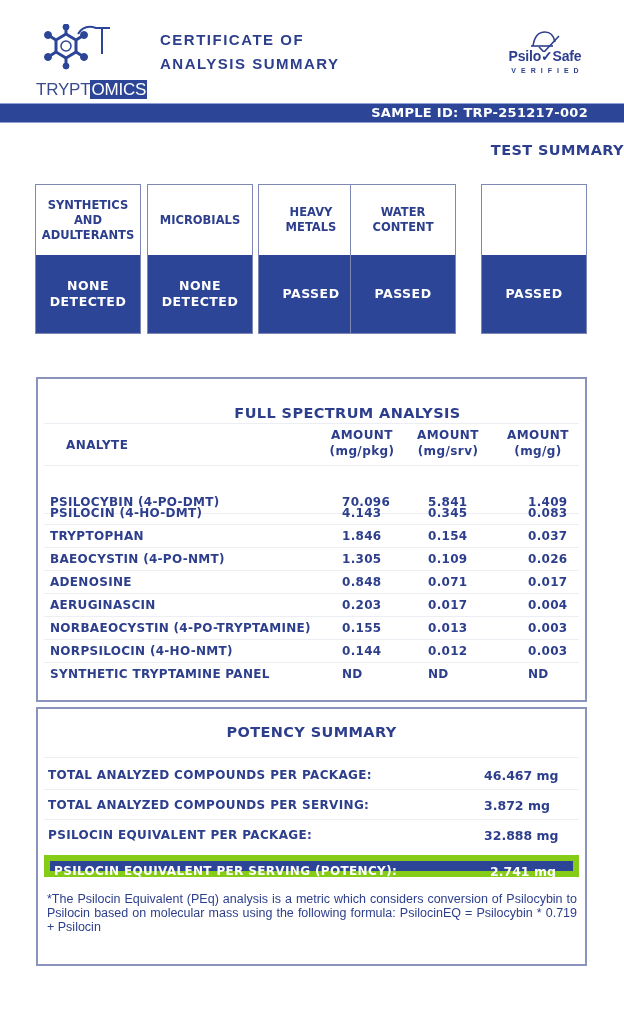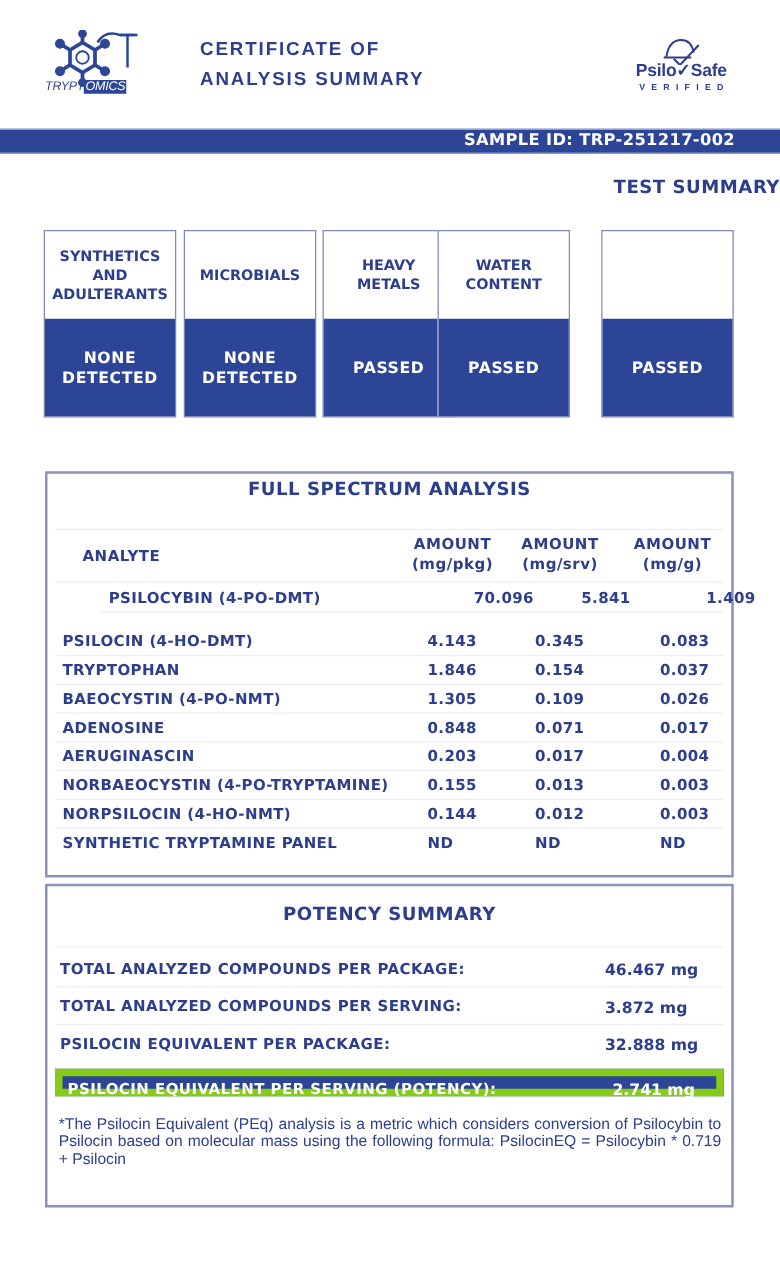--- a/index.html
+++ b/index.html
@@ -2,21 +2,21 @@
 <html><head>
 <meta charset="utf-8">
 <style>
   * { box-sizing: border-box; margin: 0; padding: 0; }
   html, body { width: 624px; height: 1024px; background: #ffffff; overflow: hidden; }
   body { position: relative; font-family: "DejaVu Sans", sans-serif; color: #2b3a80; }
 
   
   .logo-left { position: absolute; left: 36px; top: 24px; width: 84px; height: 62px; }
   .logo-left svg { position: absolute; left: 8px; top: 0; }
-  .logo-text { position: absolute; left: 0; top: 40px; font-family: "Liberation Sans", sans-serif; font-size: 10px; letter-spacing: -0.2px; color: #3a4a8f; white-space: nowrap; font-style: italic; }
+  .logo-text { position: absolute; left: 0; top: 56px; font-family: "Liberation Sans", sans-serif; font-size: 17px; letter-spacing: -0.2px; color: #3a4a8f; white-space: nowrap; }
   .logo-text .hl { background: #2d4597; color: #ffffff; padding: 0 1px; }
 
   .doc-title { position: absolute; left: 160px; top: 28px; width: 300px; text-align: left; font-family: Liberation Sans, sans-serif; font-size: 15px; line-height: 24px; letter-spacing: 1.5px; color: #2d3f8c; font-weight: normal; }
   .doc-title div { font-weight: 600; }
 
   .badge { position: absolute; left: 496px; top: 30px; width: 98px; height: 50px; text-align: center; }
   .badge svg { position: absolute; left: 33px; top: 0; }
   .badge-name { position: absolute; left: 0; top: 18px; width: 98px; font-family: "Liberation Sans", sans-serif; font-weight: bold; font-size: 14px; color: #2d3f8c; letter-spacing: -0.2px; }
   .badge-sub { position: absolute; left: 0; top: 37px; width: 98px; font-family: "Liberation Sans", sans-serif; font-weight: bold; font-size: 7px; letter-spacing: 5px; color: #2d3f8c; padding-left: 5px; }
 
@@ -148,32 +148,32 @@
       <span>PASSED</span>
     </div>
 </div>
 <div class="ts-box" style="left:481px;">
   <div class="ts-val">
       <span>PASSED</span>
     </div>
 </div>
 
 <div class="panel panel-fsa">
-  <div class="panel-title" style="top:5px;">FULL SPECTRUM ANALYSIS</div>
+  <div class="panel-title" style="top:26px;margin-left:36px;">FULL SPECTRUM ANALYSIS</div>
   <div class="divider" style="top:44px;"></div>
   <div class="th analyte">ANALYTE</div>
   <div class="th c1" style="white-space:pre-line;">AMOUNT
 (mg/pkg)</div>
   <div class="th c2" style="white-space:pre-line;">AMOUNT
 (mg/srv)</div>
   <div class="th c3" style="white-space:pre-line;">AMOUNT
 (mg/g)</div>
   <div class="divider" style="top:86px;"></div>
 
-  <div class="row" style="top:88px;margin-left:37px;">
+  <div class="row" style="top:112px;">
     <span class="cell name">PSILOCYBIN (4-PO-DMT)</span>
     <span class="cell v1">70.096</span>
     <span class="cell v2">5.841</span>
     <span class="cell v3">1.409</span>
   </div>
   <div class="row" style="top:123px;">
     <span class="cell name">PSILOCIN (4-HO-DMT)</span>
     <span class="cell v1">4.143</span>
     <span class="cell v2">0.345</span>
     <span class="cell v3">0.083</span>

